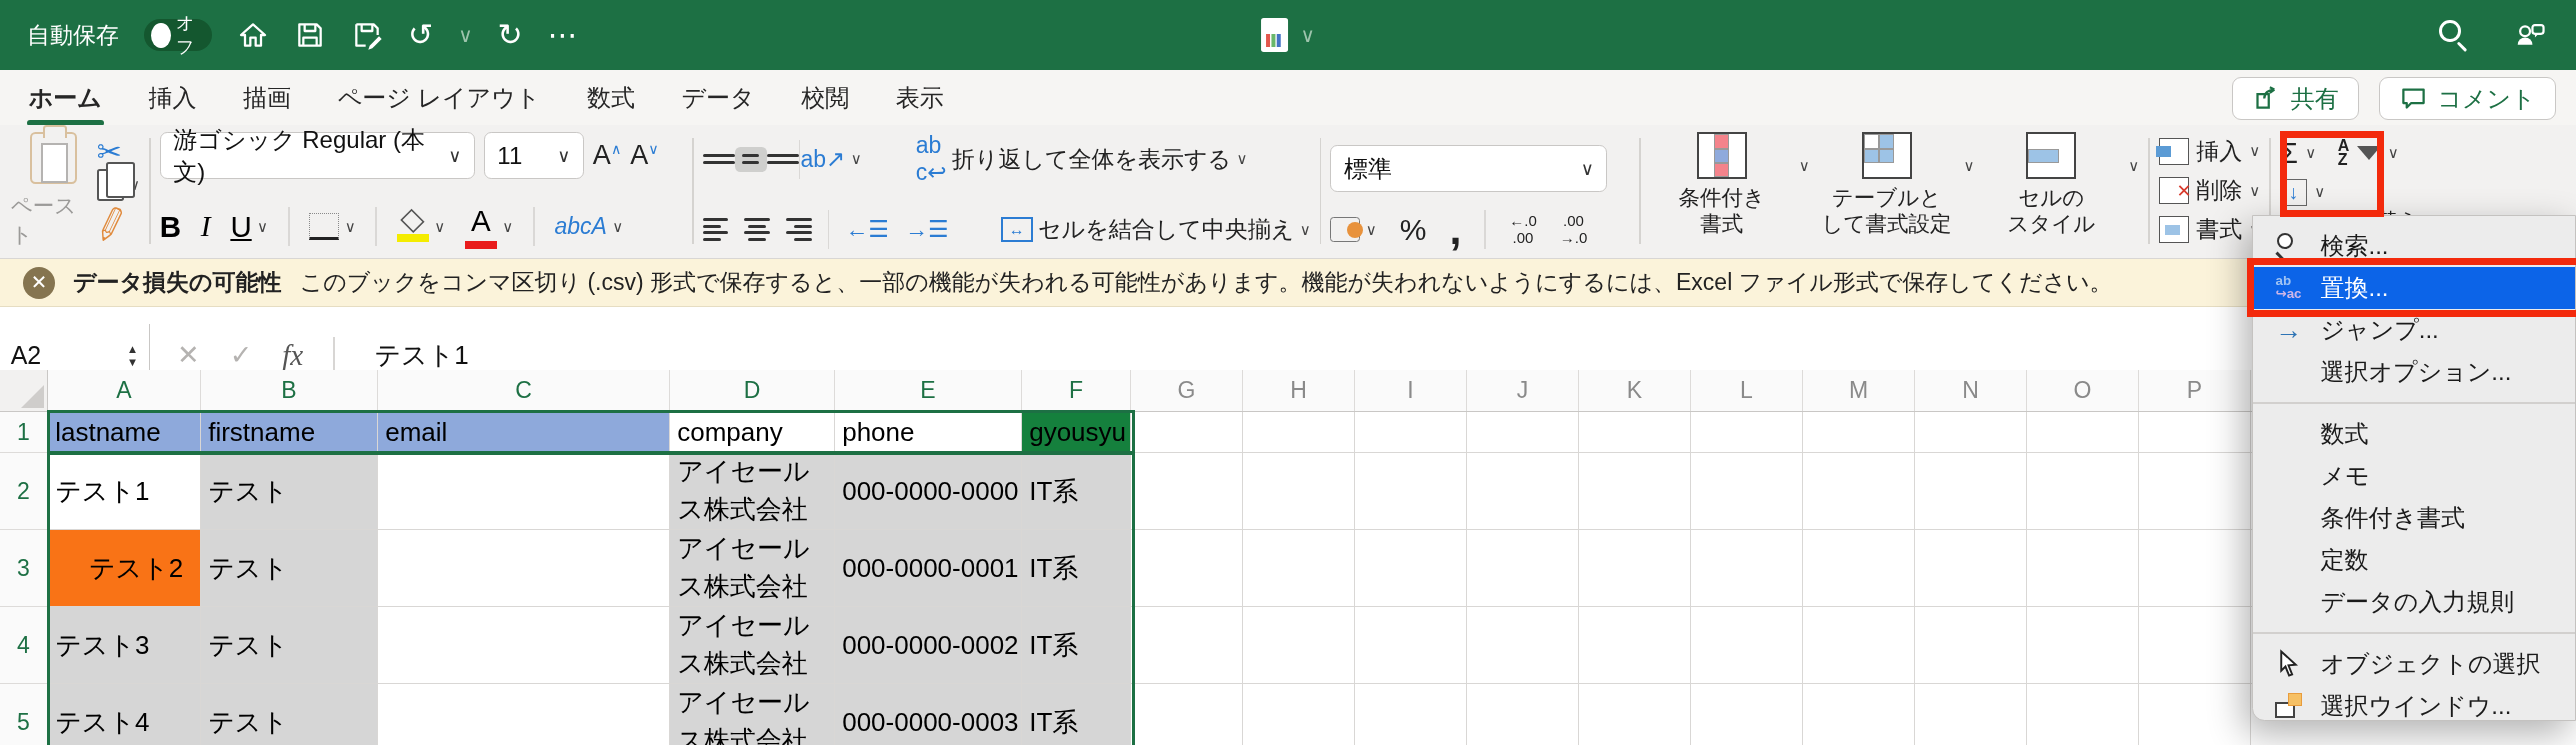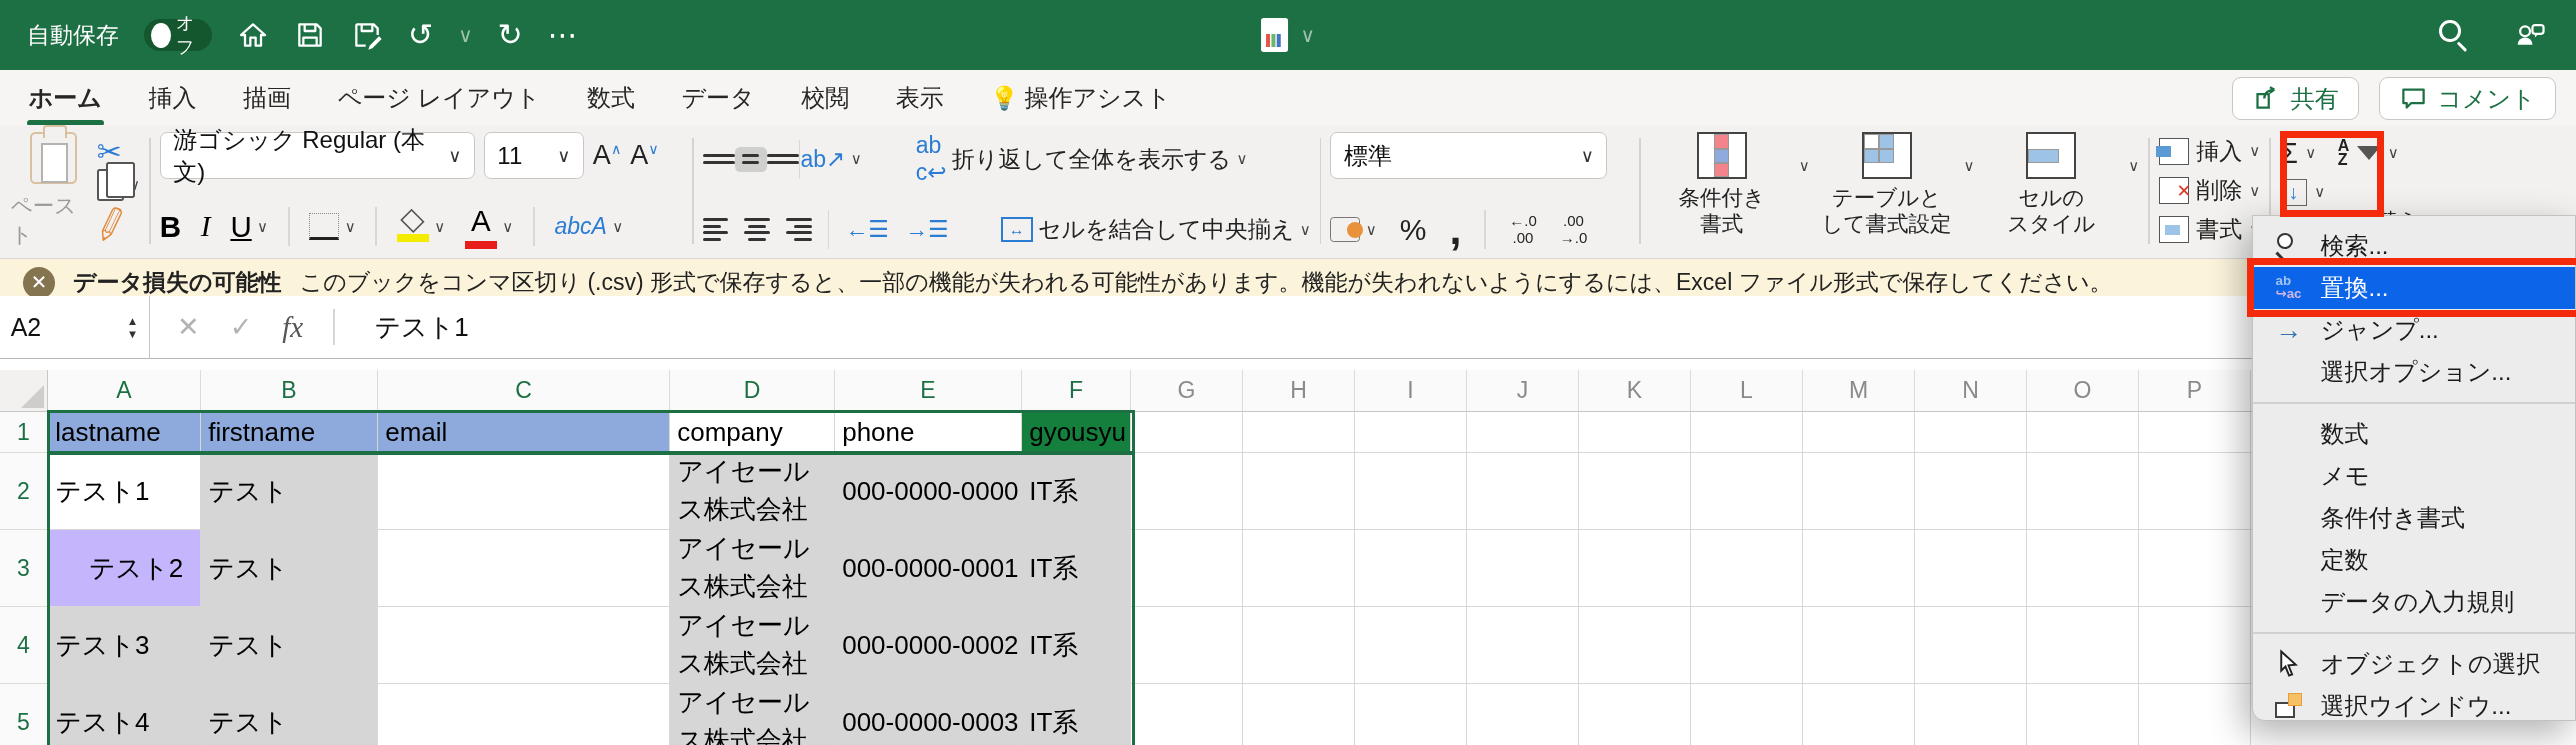--- a/index.html
+++ b/index.html
@@ -98,21 +98,21 @@
   .analyze .circ i { display:block; width:7.2px; background:#2e75b6; }
   .analyze .handle { position:absolute; right:5.4px; bottom:3.6px; width:19.7px; height:4.5px; background:#444; transform:rotate(45deg); }
 
   
   .warnbar { position:absolute; left:0; top:259px; width:2576px; height:48px; background:#fbf3da; display:flex; align-items:center; padding-left:23px; gap:18px; border-bottom:1.8px solid #e6ddc2; }
   .warn-ic { width:32px; height:32px; border-radius:50%; background:#857450; color:#fff; font-size:19.7px; font-weight:bold; display:flex; align-items:center; justify-content:center; flex:none; }
   .warn-title { font-size:23px; font-weight:bold; color:#222; white-space:nowrap; }
   .warn-text { font-size:23px; color:#222; white-space:nowrap; }
 
   
-  .fbar { position:absolute; left:0; top:296px; width:2576px; height:63px; background:#fff; border-bottom:1.8px solid #b9b7b5; display:flex; align-items:center; }
+  .fbar { position:absolute; left:0; top:324px; width:2576px; height:63px; background:#fff; border-bottom:1.8px solid #b9b7b5; display:flex; align-items:center; }
   .namebox { width:150px; height:63px; border-right:1.8px solid #c9c7c5; display:flex; align-items:center; justify-content:space-between; padding:0 10.7px; font-size:25px; color:#111; }
   .stepper { display:flex; flex-direction:column; gap:1.8px; font-size:11.6px; color:#333; line-height:1; }
   .fbtns { display:flex; align-items:center; gap:30px; padding:0 27px; color:#b5b3b1; font-size:27px; }
   .fx { font-family:"Liberation Serif",serif; font-style:italic; color:#555; font-size:29px; }
   .fdivider { width:1.8px; height:36px; background:#d8d6d4; }
   .fcontent { font-size:26px; color:#111; padding-left:12.5px; }
 
   
   .grid { position:absolute; left:0; top:370px; width:2576px; height:376px; background:#fff; overflow:hidden; }
   .ghead { display:flex; height:42px; background:#fafafa; border-bottom:1.8px solid #c9c7c5; }
@@ -196,21 +196,20 @@
   <div class="tabrow">
     <div id="tabs-container" style="display:flex;gap:43px;align-items:center;">
         <div class="tab active"><span>ホーム</span></div>
         <div class="tab"><span>挿入</span></div>
         <div class="tab"><span>描画</span></div>
         <div class="tab"><span>ページ レイアウト</span></div>
         <div class="tab"><span>数式</span></div>
         <div class="tab"><span>データ</span></div>
         <div class="tab"><span>校閲</span></div>
         <div class="tab"><span>表示</span></div>
-        <div class="tab"><span class="bulb">💡</span><span>操作アシスト</span></div>
       </div>
     <div class="tabrow-right">
       <button class="pill-btn">
         <svg viewBox="0 0 24 24">
             <path d="M4 8 H14 V20 H4 Z" fill="none" stroke="#1d7044" stroke-width="2"></path>
             <path d="M10 12 C10 7 14 4 19 4 M19 4 L15 2 M19 4 L15 7" fill="none" stroke="#1d7044" stroke-width="2"></path>
           </svg>
         <span>共有</span>
       </button>
       <button class="pill-btn">
@@ -343,21 +342,21 @@
           <span class="big-label">セルを結合して中央揃え</span>
           <span class="small-chev">∨</span>
         </span>
       </div>
     </div>
 
     <div class="rsep"></div>
 
     <div class="rgroup" style="width:300px;">
       <div class="rrow">
-        <span class="combo" style="width:277px;">
+        <span class="combo" style="width:277px;margin-top:13px;">
           <span>標準</span>
             <span class="chev">∨</span>
         </span>
       </div>
       <div class="rrow num-icons">
         <span class="icon-btn">
             <span class="coin-ic"></span>
             <span class="small-chev">∨</span>
           </span>
         <span>%</span>
@@ -546,21 +545,21 @@
           <div class="gcell" style="width: 112px; height: 77px; background: rgb(255, 255, 255);"></div>
           <div class="gcell" style="width: 112px; height: 77px; background: rgb(255, 255, 255);"></div>
           <div class="gcell" style="width: 112px; height: 77px; background: rgb(255, 255, 255);"></div>
           <div class="gcell" style="width: 112px; height: 77px; background: rgb(255, 255, 255);"></div>
           <div class="gcell" style="width: 112px; height: 77px; background: rgb(255, 255, 255);"></div>
           <div class="gcell" style="width: 112px; height: 77px; background: rgb(255, 255, 255);"></div>
           <div class="gcell" style="width: 326px; height: 77px; background: rgb(255, 255, 255);"></div>
         </div>
         <div class="grow" style="height: 77px;">
           <div class="gnum sel" style="width: 48px; height: 77px;">3</div>
-          <div class="gcell" style="width: 153px; height: 77px; background: #c4b5fd; padding-left: 41px;">テスト2</div>
+          <div class="gcell" style="width: 153px; height: 77px; background: #f97316; padding-left: 41px;">テスト2</div>
           <div class="gcell" style="width: 177px; height: 77px; background: rgb(214, 214, 214);">テスト</div>
           <div class="gcell" style="width: 292px; height: 77px; background: rgb(255, 255, 255);"></div>
           <div class="gcell wrap" style="width: 165px; height: 77px; background: rgb(214, 214, 214);">アイセールス株式会社</div>
           <div class="gcell" style="width: 187px; height: 77px; background: rgb(214, 214, 214);">000-0000-0001</div>
           <div class="gcell" style="width: 109px; height: 77px; background: rgb(214, 214, 214);">IT系</div>
           <div class="gcell" style="width: 112px; height: 77px; background: rgb(255, 255, 255);"></div>
           <div class="gcell" style="width: 112px; height: 77px; background: rgb(255, 255, 255);"></div>
           <div class="gcell" style="width: 112px; height: 77px; background: rgb(255, 255, 255);"></div>
           <div class="gcell" style="width: 112px; height: 77px; background: rgb(255, 255, 255);"></div>
           <div class="gcell" style="width: 112px; height: 77px; background: rgb(255, 255, 255);"></div>

